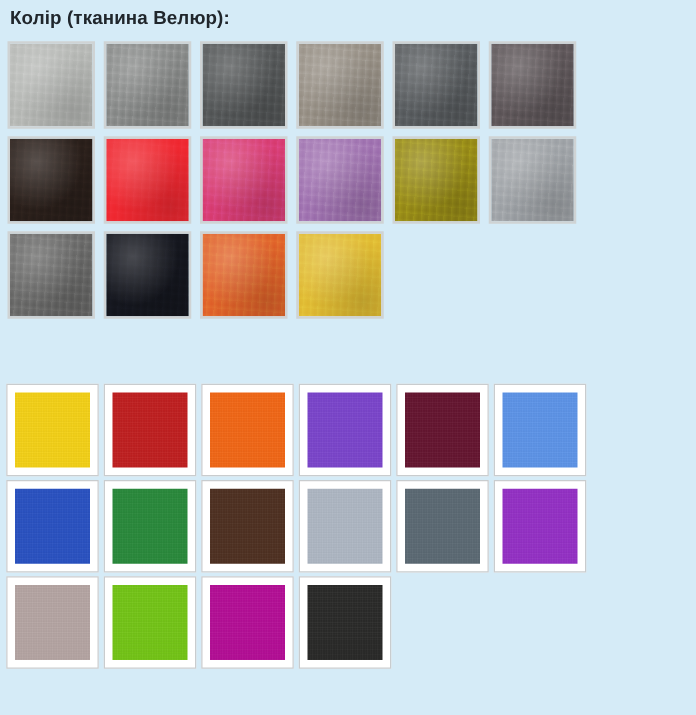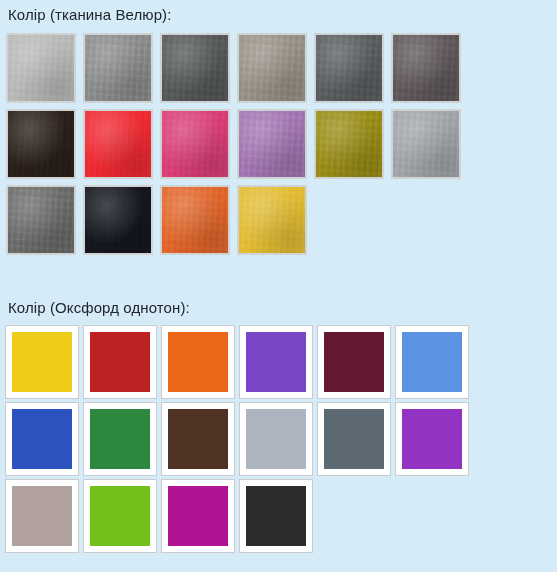--- a/index.html
+++ b/index.html
@@ -20,20 +20,21 @@
     width: 557px;
     height: 572px;
     box-sizing: border-box;
   }
 
   
   .section {
     position: absolute;
     left: 0;
     width: 514px;
+    font-weight: bold;
   }
   .section-title {
     font-size: 15px;
     line-height: 18px;
     color: #20262c;
     padding-left: 8px;
     letter-spacing: 0.1px;
     white-space: nowrap;
   }
 
@@ -181,21 +182,20 @@
         <div class="sw-velour">
           <div class="fill" style="background: rgb(226, 104, 44);"></div>
         </div>
         <div class="sw-velour">
           <div class="fill" style="background: rgb(226, 190, 53);"></div>
         </div>
       </div>
   </div>
 
   <div class="section" style="top:299px;">
-    <div class="section-title">Колір (Оксфорд однотон):</div>
     <div class="swatch-grid grid-oxford">
         <div class="sw-oxford">
           <div class="fill" style="background: rgb(244, 209, 23);"></div>
         </div>
         <div class="sw-oxford">
           <div class="fill" style="background: rgb(192, 31, 32);"></div>
         </div>
         <div class="sw-oxford">
           <div class="fill" style="background: rgb(242, 103, 22);"></div>
         </div>

